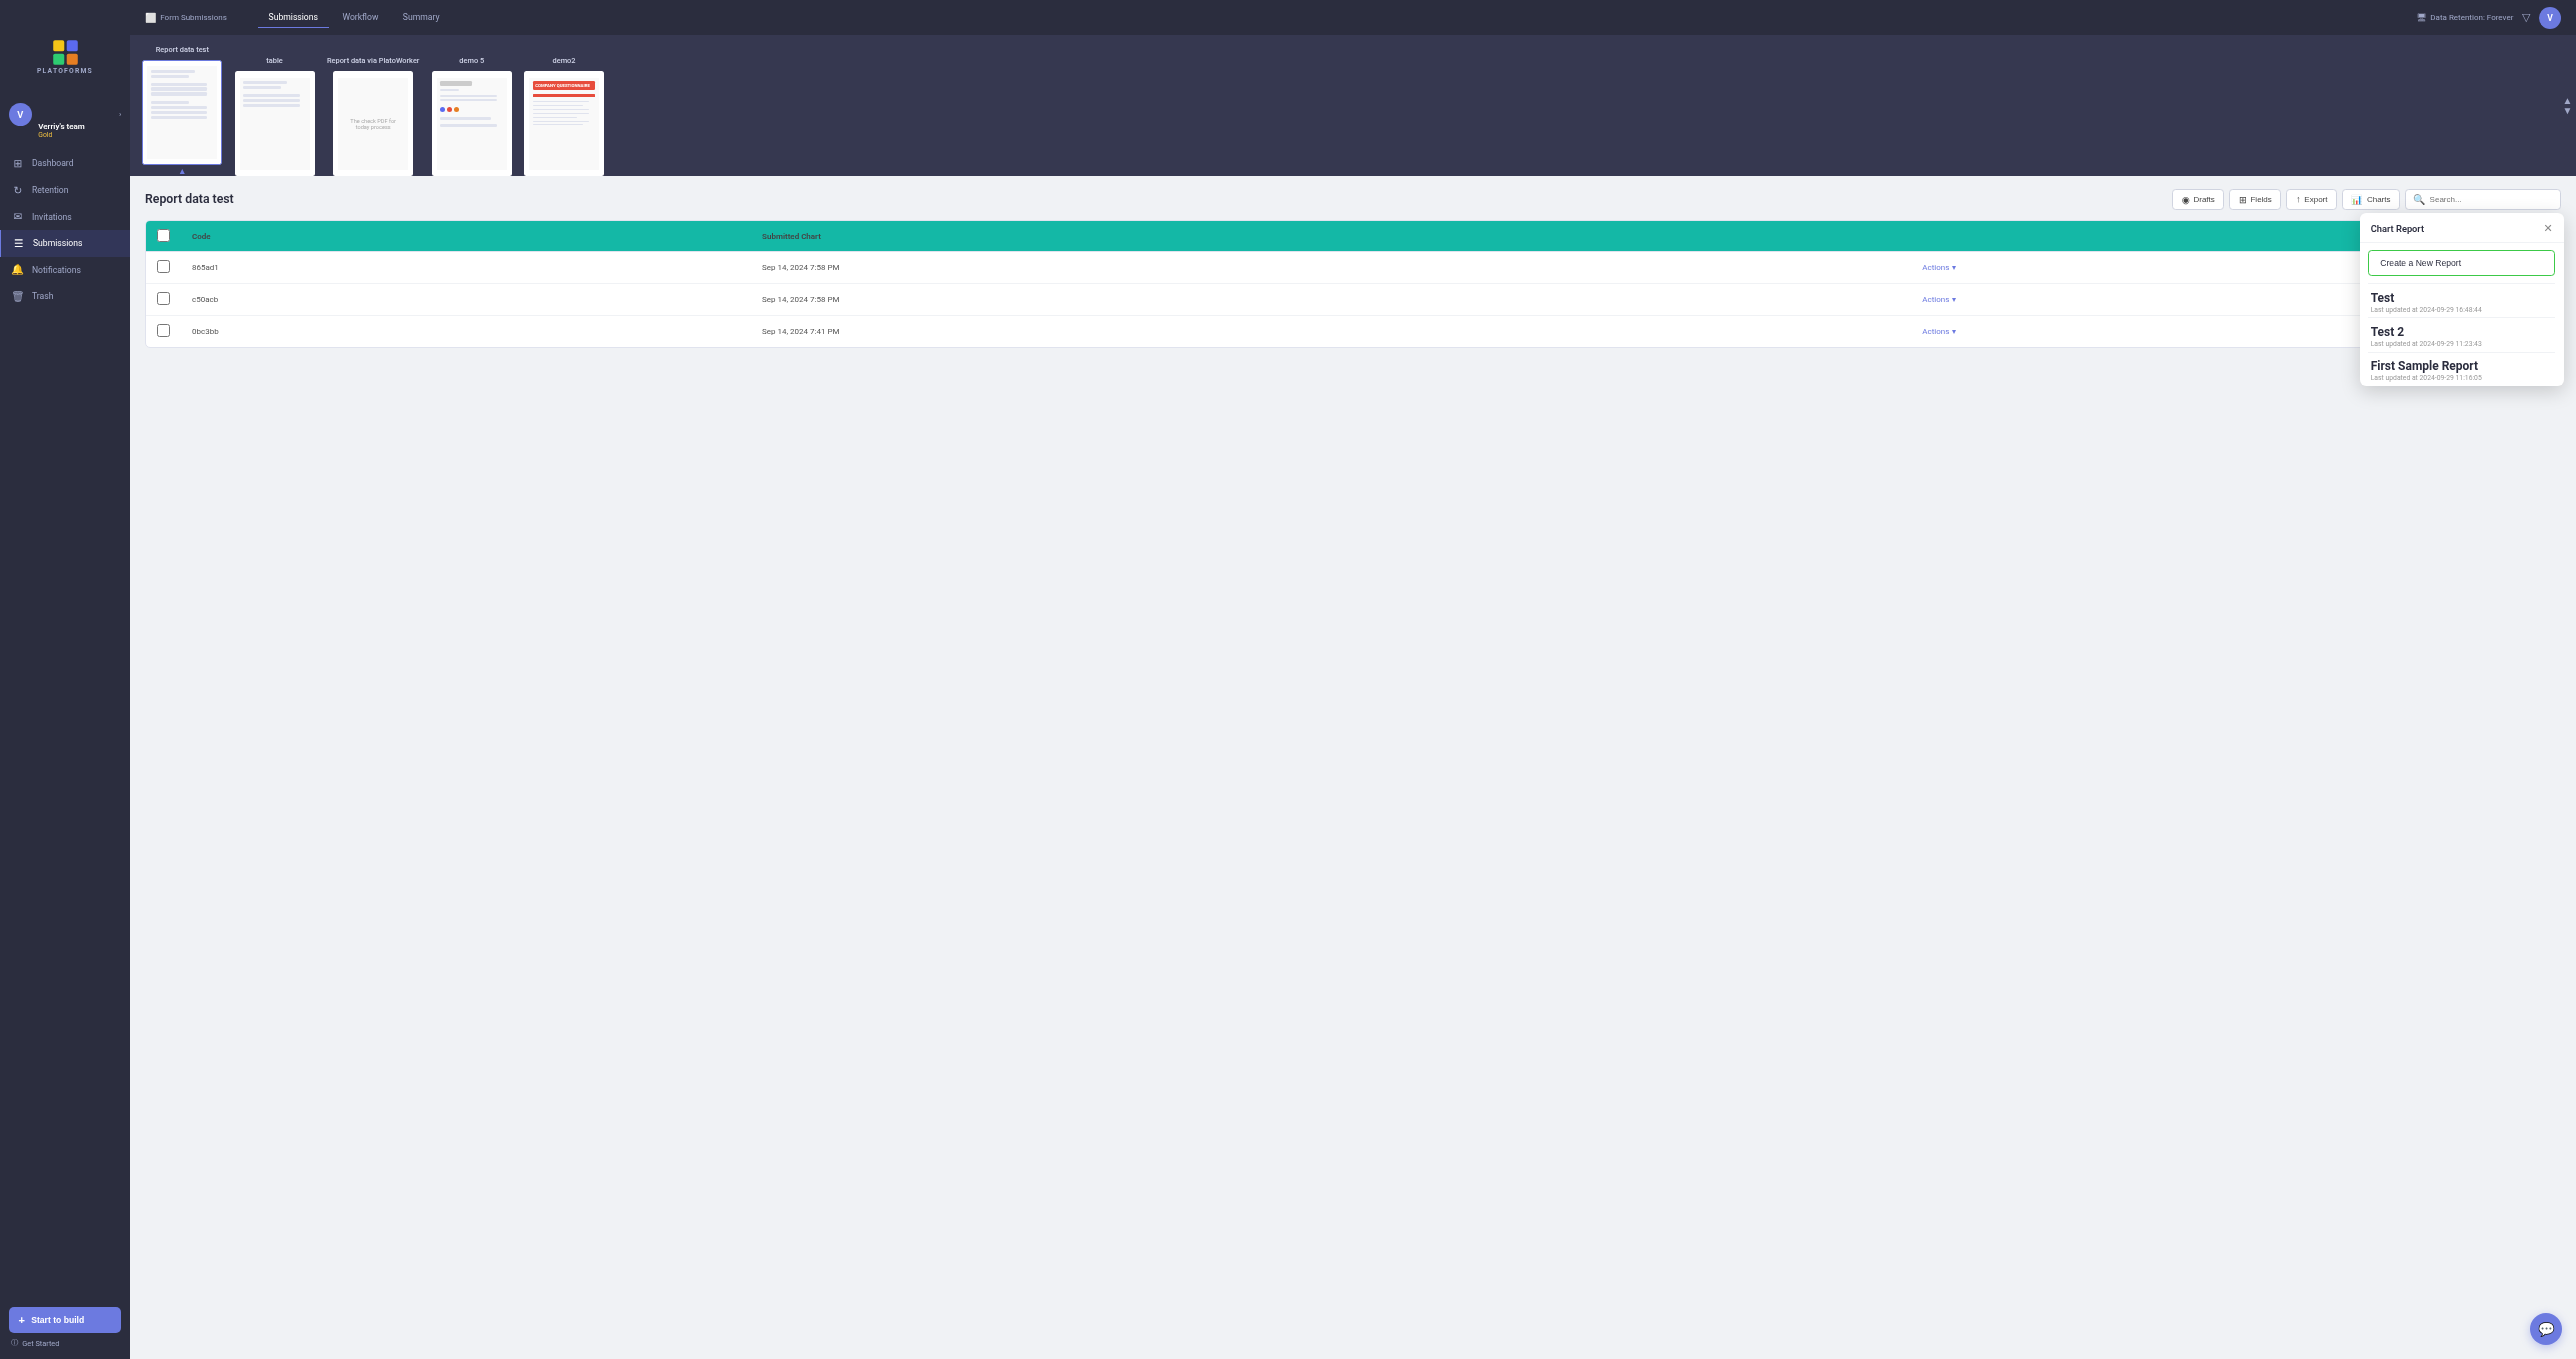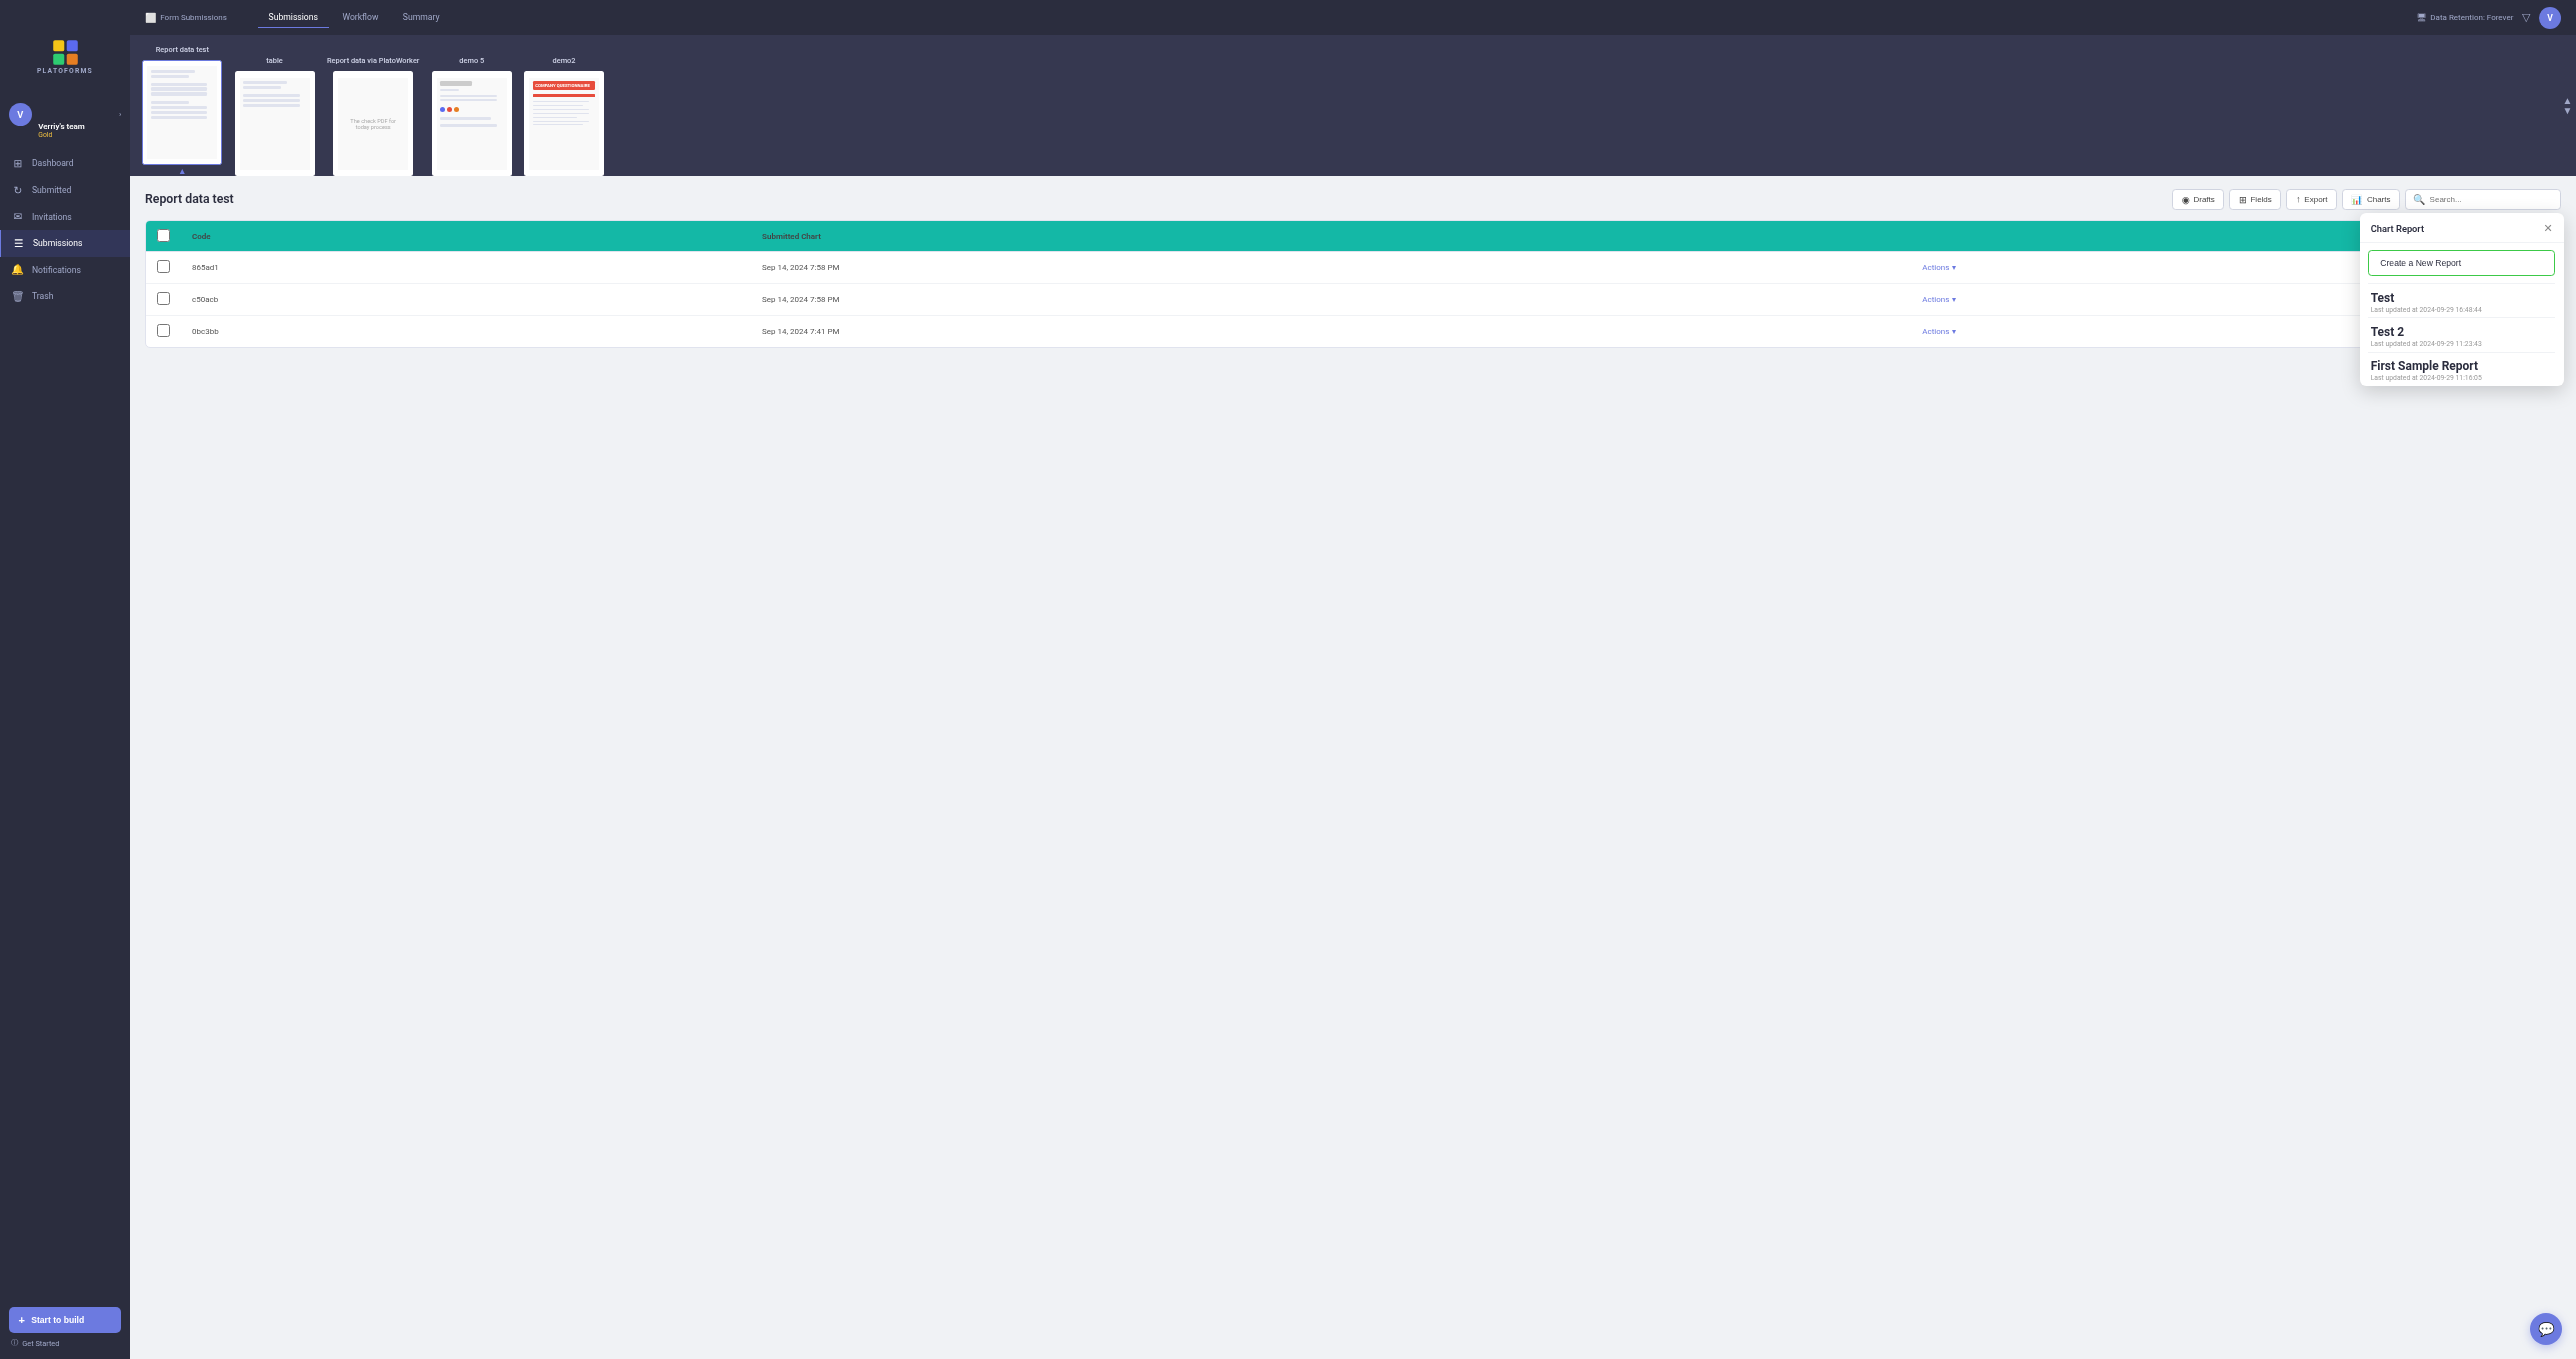--- a/index.html
+++ b/index.html
@@ -292,21 +292,21 @@
     <span class="chevron-right">›</span>
   </div>
 
   <div class="sidebar-nav">
     <div class="nav-item">
       <span class="nav-icon">⊞</span>
       <span>Dashboard</span>
     </div>
     <div class="nav-item">
       <span class="nav-icon">↻</span>
-      <span>Submitted</span>
+      <span>Retention</span>
     </div>
     <div class="nav-item">
       <span class="nav-icon">✉</span>
       <span>Invitations</span>
     </div>
     <div class="nav-item active">
       <span class="nav-icon">☰</span>
       <span>Submissions</span>
     </div>
     <div class="nav-item">

